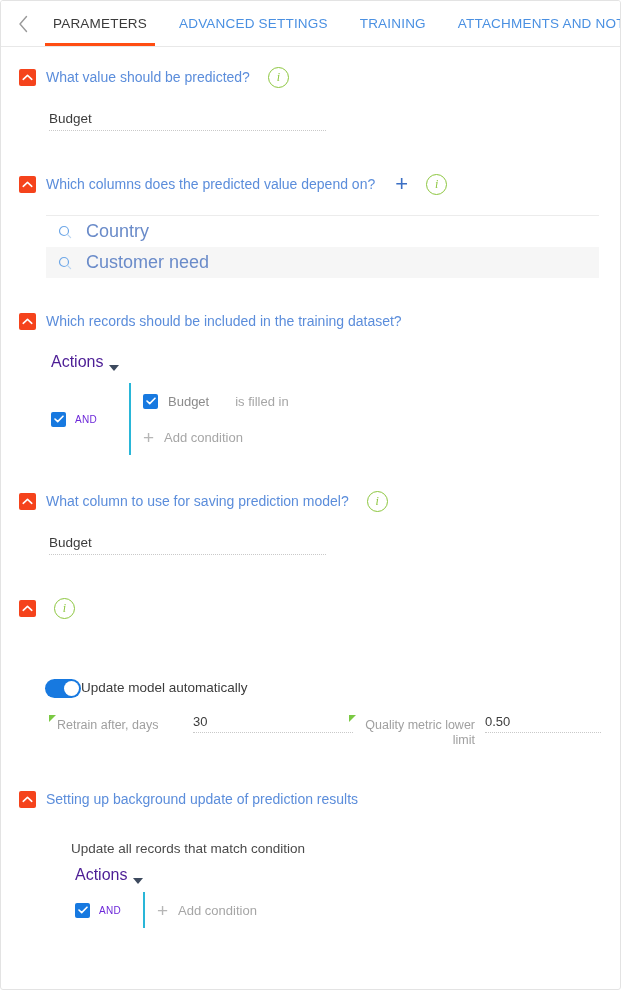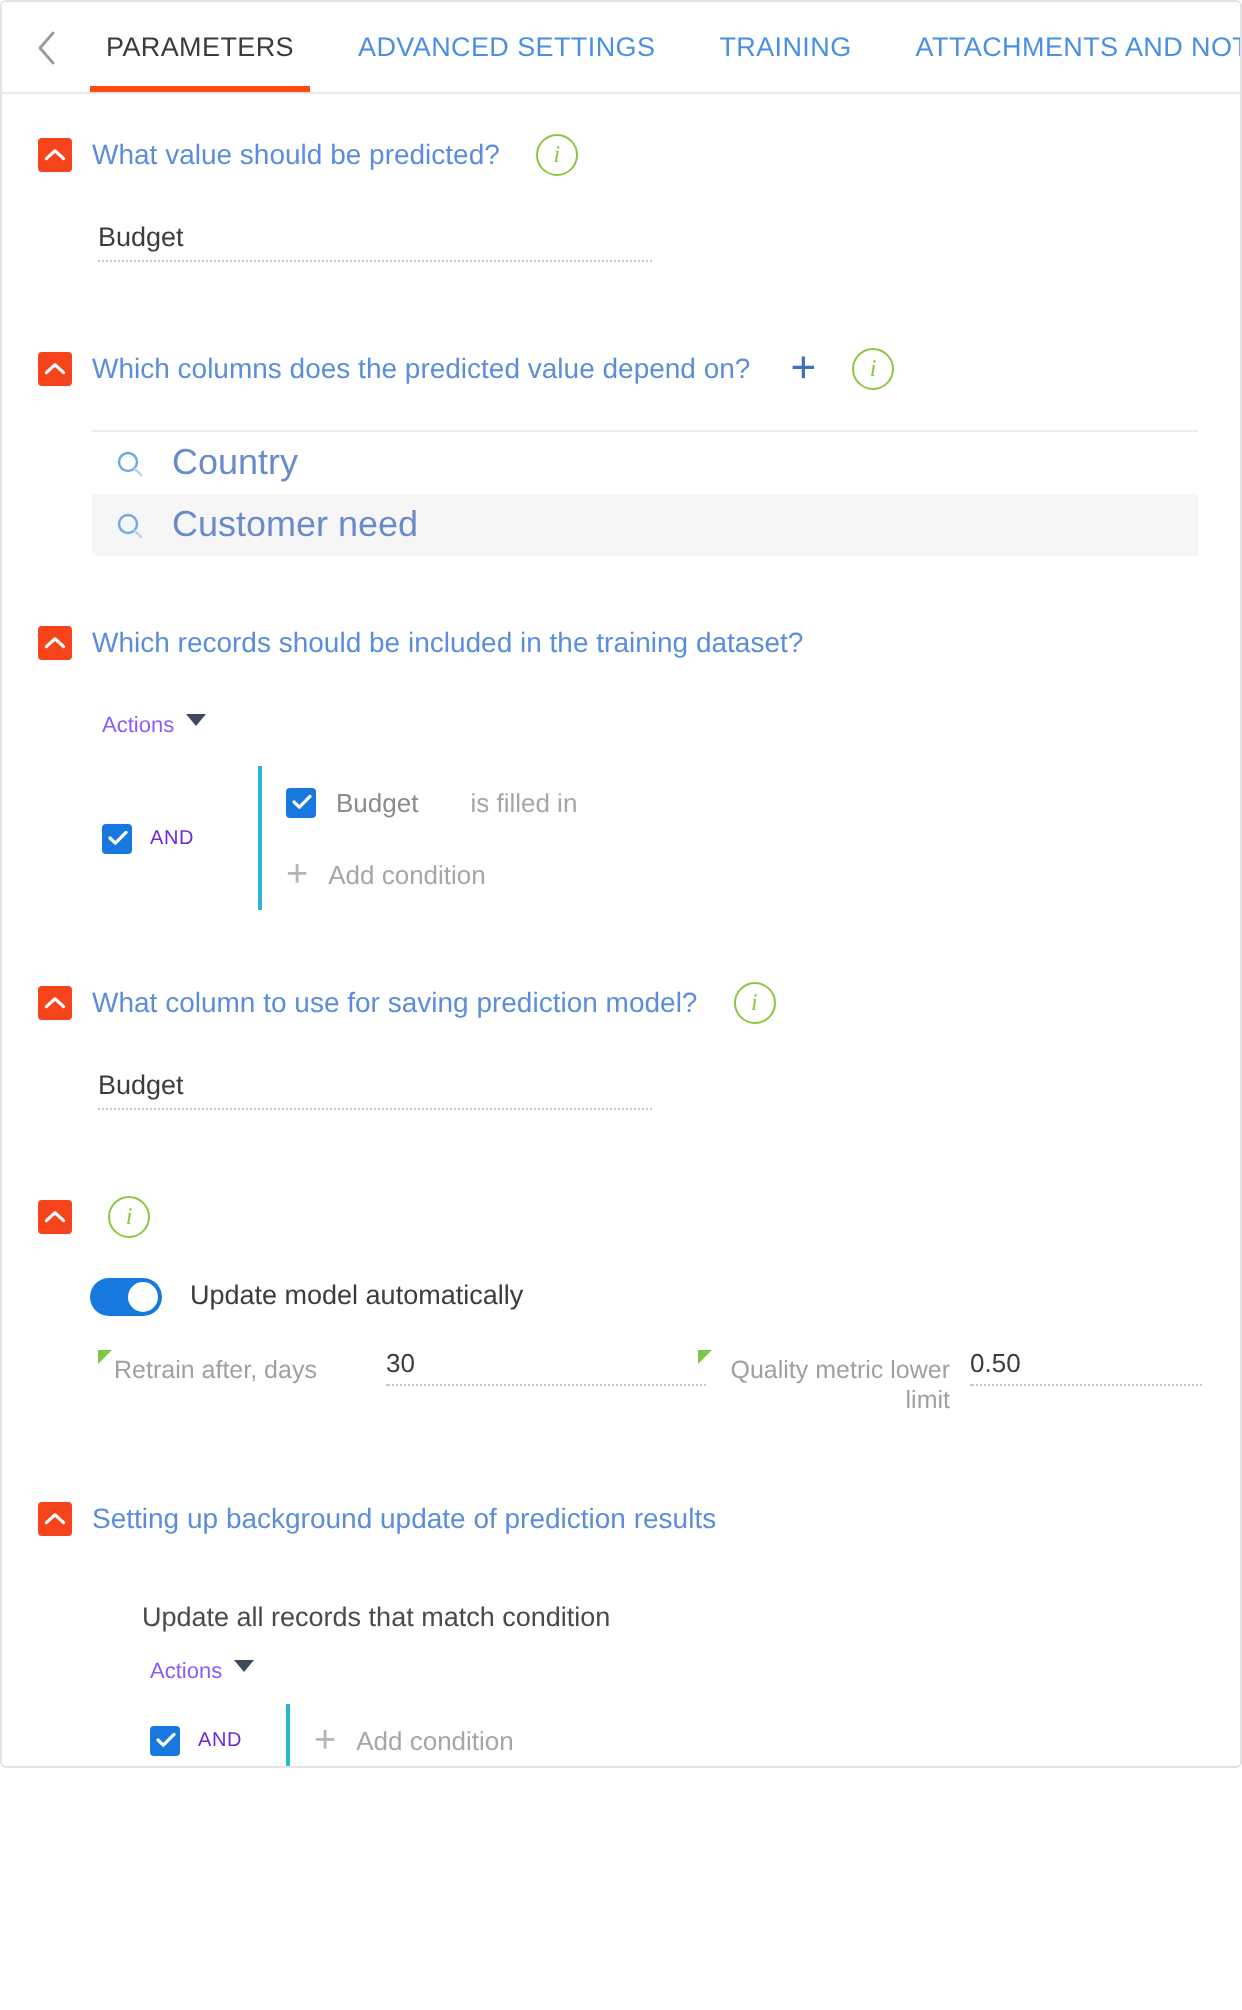--- a/index.html
+++ b/index.html
@@ -7,21 +7,21 @@
     padding: 0;
     background: #ffffff;
   }
   body {
     font-family: "Liberation Sans", sans-serif;
     -webkit-font-smoothing: antialiased;
   }
   #page {
     position: relative;
     width: 621px;
-    height: 884px;
+    height: 990px;
     box-sizing: border-box;
     background: #ffffff;
     border: 1px solid #e3e3e3;
     border-radius: 3px;
     overflow: hidden;
   }
 
   
   .tabbar {
     position: relative;
@@ -156,24 +156,24 @@
   .lookup-row .search-ico svg { display:block; }
   .lookup-label {
     font-size: 18px;
     color: #6a8bc9;
   }
 
   
   .actions-btn {
     margin-left: 50px;
     display: inline-flex;
-    align-items: flex-start;
+    align-items: flex-end;
     gap: 6px;
-    font-size: 11px;
-    color: #8b5cf6;
+    font-size: 16px;
+    color: #4c1d95;
     cursor: pointer;
     user-select: none;
   }
   .caret-down {
     width: 0; height: 0;
     border-left: 5px solid transparent;
     border-right: 5px solid transparent;
     border-top: 6px solid #3d4a5e;
   }
 
@@ -247,21 +247,21 @@
     font-size: 13px;
     color: #a6a6a6;
   }
 
   
   .toggle-row {
     display: flex;
     align-items: flex-start;
     margin-left: 44px;
     margin-right: 24px;
-    gap: 14px;
+    margin-top: 40px;
   }
   .toggle {
     width: 36px; height: 19px;
     border-radius: 10px;
     background: #1779e0;
     position: relative;
     flex: 0 0 auto;
     cursor: pointer;
     margin-top: 1px;
   }

